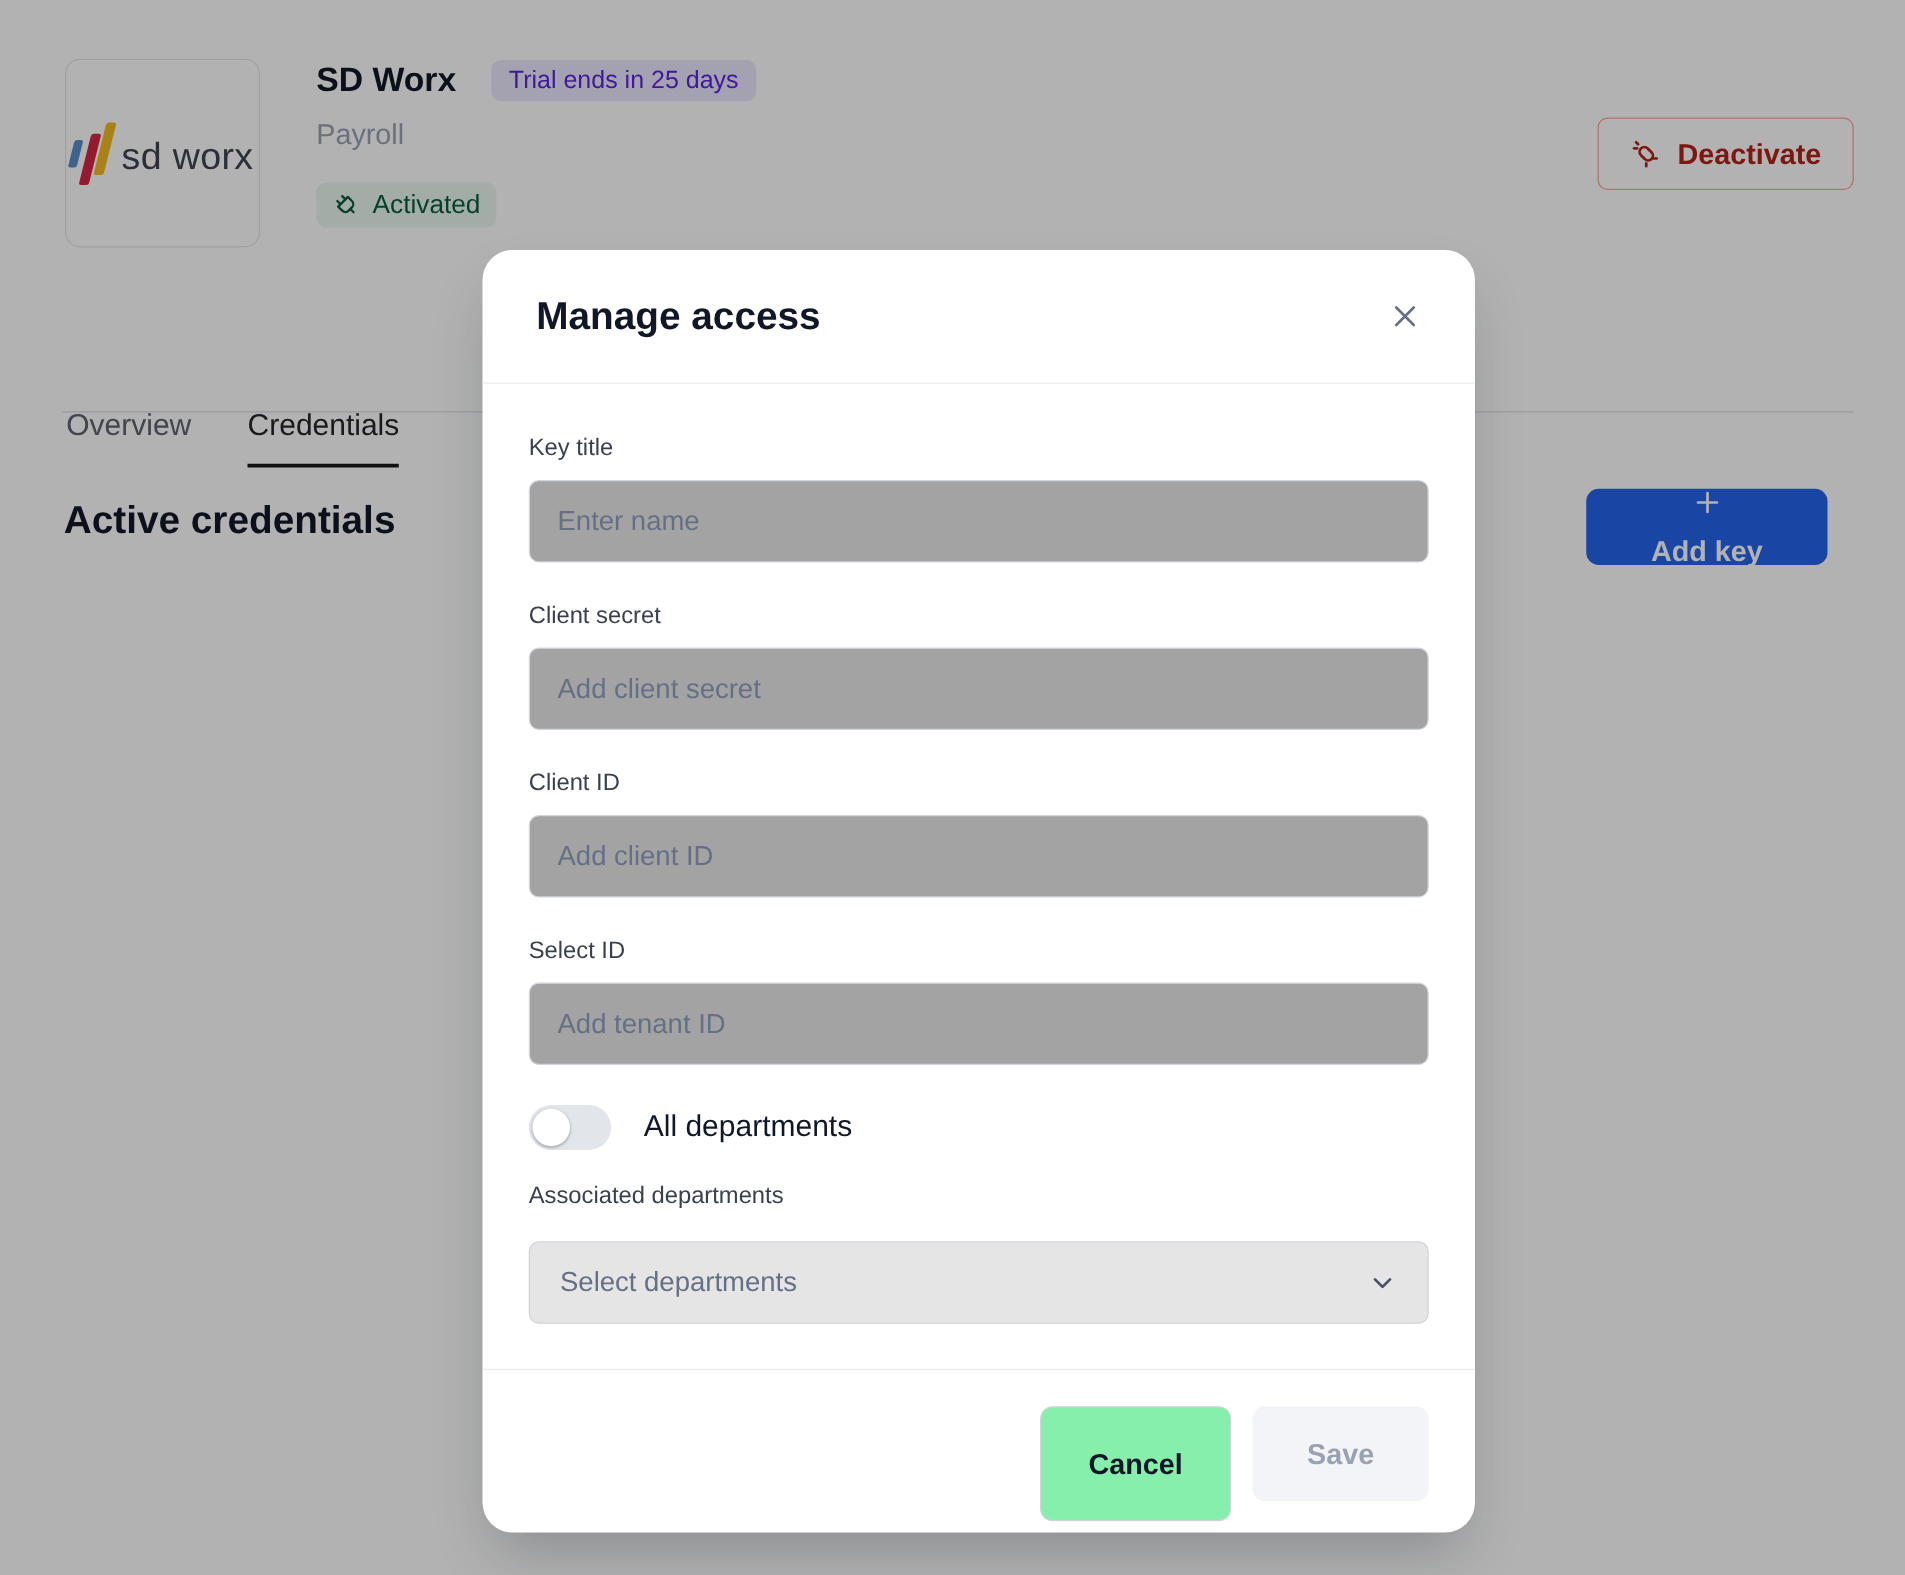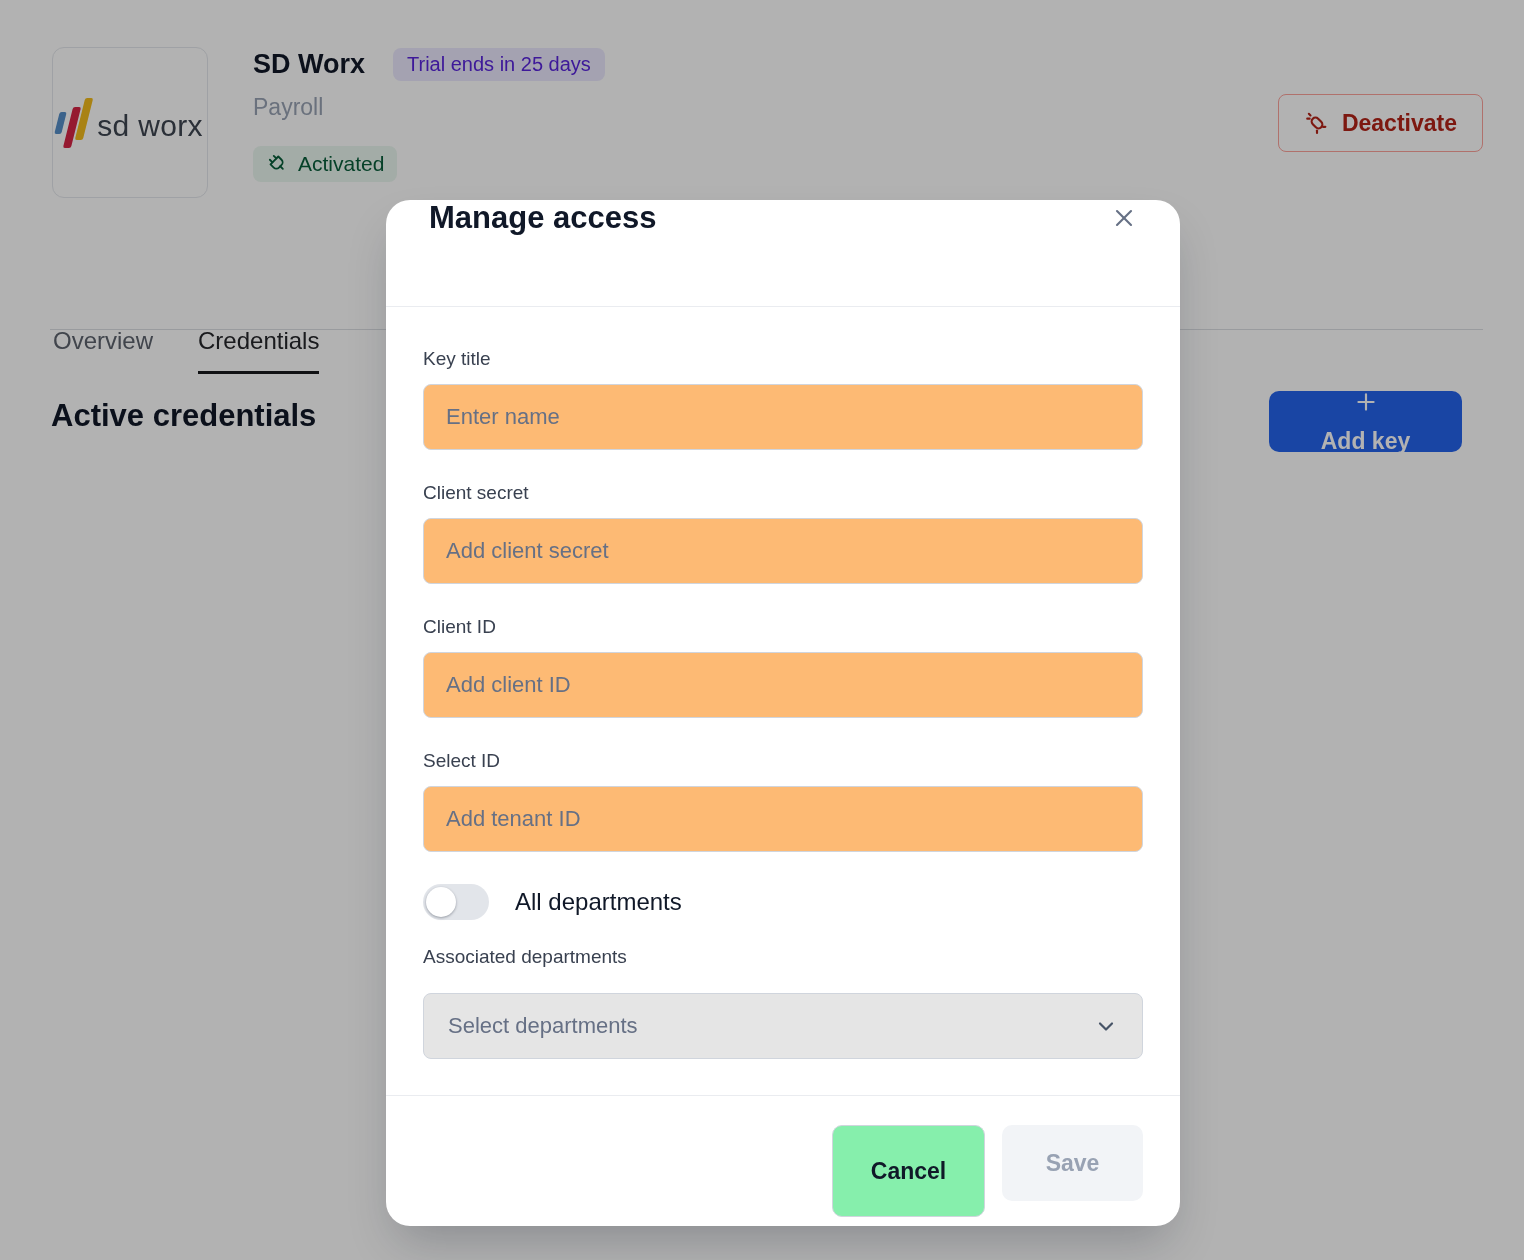--- a/index.html
+++ b/index.html
@@ -30,21 +30,21 @@
 
   .header-info { position:absolute; left:253px; top:48px; }
   .title-row { display:flex; align-items:center; gap:28px; }
   .app-name { font-size:27px; font-weight:700; color:#101828; }
   .trial-badge {
     background:#EBE9FE; color:#5925DC; font-size:20px; font-weight:500;
     padding:5px 14px; border-radius:8px; white-space:nowrap;
   }
   .app-category { margin-top:13px; font-size:23px; font-weight:500; color:#98A2B3; }
   .status-badge {
-    margin-top:25px; display:inline-flex; gap:10px;
+    margin-top:25px; display:inline-flex; align-items:center; gap:10px;
     background:#EAF7EF; color:#085D3A; font-size:21px; font-weight:500;
     padding:6px 13px; border-radius:8px;
   }
 
   .deactivate-button {
     position:absolute; top:94px; right:41px; height:58px;
     display:flex; align-items:center; gap:12px; padding:0 25px;
     background:#fff; border:1px solid #FDA29B; border-radius:8px;
     color:#B42318; font-size:23px; font-weight:600;
   }
@@ -65,32 +65,32 @@
   
   .overlay { position:absolute; inset:0; background:rgba(0,0,0,0.30); }
 
   .modal {
     position:absolute; left:386px; top:200px; width:794px; height:1026px;
     background:#fff; border-radius:24px;
     box-shadow:0 24px 48px -12px rgba(16,24,40,0.25);
   }
   .modal-header {
     height:107px; padding:0 38px 0 43px;
-    display:flex; justify-content:space-between;
+    display:flex; align-items:center; justify-content:space-between;
     border-bottom:1px solid #EAECF0;
   }
   .modal-title { font-size:31px; font-weight:600; color:#101828; }
   .close-button { background:none; border:none; width:36px; height:36px; display:flex; align-items:center; justify-content:center; }
 
   .modal-body { padding:41px 37px 0 37px; }
   .field-group { margin-bottom:32px; }
   .field-label { display:block; font-size:19px; font-weight:500; color:#394150; line-height:22px; margin-bottom:14px; }
   .text-input {
     width:100%; height:66px; border:1px solid #D0D5DD; border-radius:8px;
-    font-size:22px; color:#101828; padding:0 22px; outline:none; background:#fdba74;
+    font-size:22px; color:#101828; padding:0 22px; outline:none; background:#a3a3a3;
   }
   .text-input::placeholder { color:#667085; }
 
   .toggle-row { display:flex; align-items:center; }
   .toggle {
     position:relative; width:66px; height:36px; border-radius:18px;
     background:#E2E5EA; border:none; flex:0 0 auto;
   }
   .toggle-knob {
     position:absolute; left:3px; top:3px; width:30px; height:30px;

